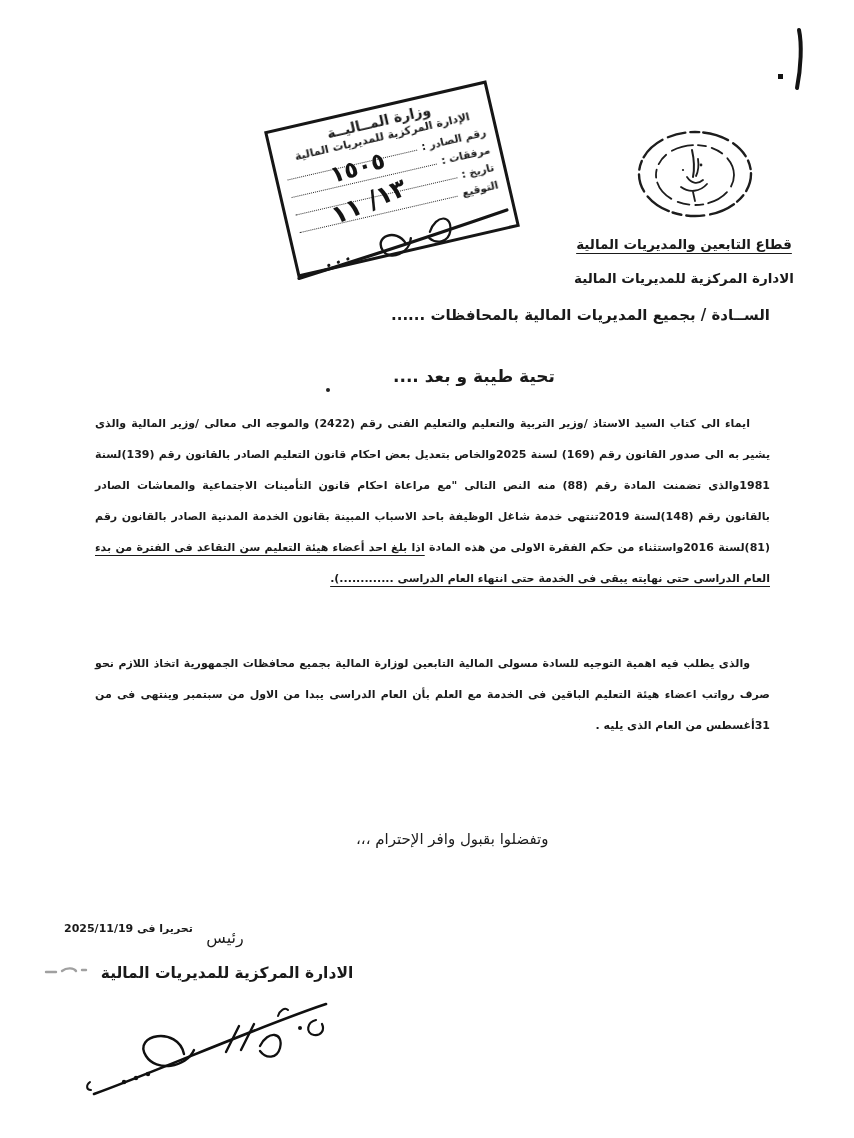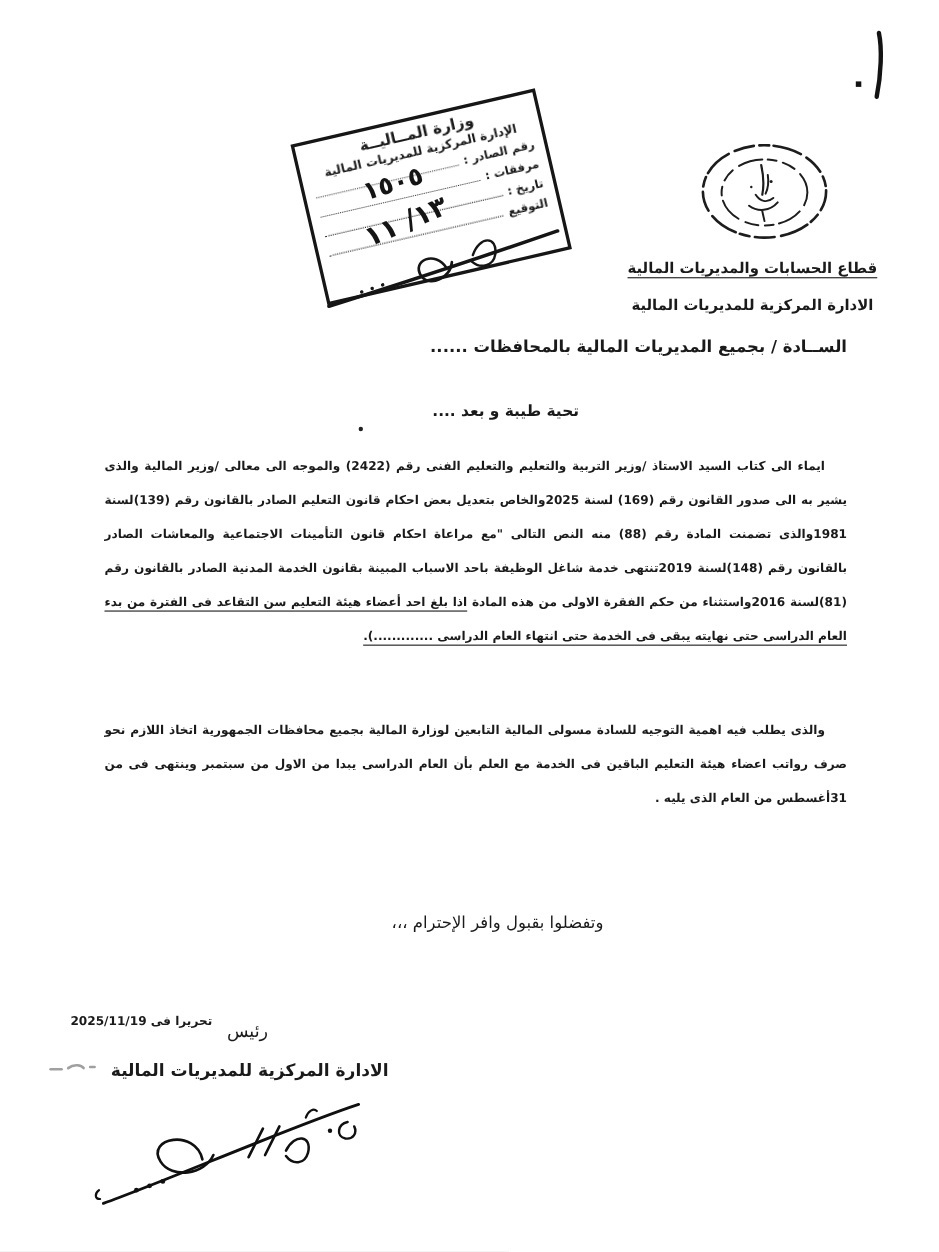--- a/index.html
+++ b/index.html
@@ -42,21 +42,21 @@
   .srow{display:flex;align-items:flex-end;font-size:10.5px;font-weight:700;margin-top:6px;filter:blur(.2px);}
   .slab{white-space:nowrap;}
   .sdots{flex:1;border-bottom:1.5px dotted #2a2a2a;margin:0 5px 3px 0;height:1px;}
   .hw{position:absolute;font-weight:700;color:#141414;white-space:nowrap;}
   .hw-num{left:52px;top:40px;font-size:23px;transform:rotate(-4deg);letter-spacing:6px;}
   .hw-date{left:44px;top:74px;font-size:25px;transform:rotate(-10deg);letter-spacing:3px;}
   .stamp-flourish{position:absolute;left:-10px;bottom:-18px;}
 
   
   .addressee{right:84px;top:306px;font-size:15px;font-weight:700;white-space:nowrap;filter:blur(.2px);}
-  .greeting{left:393px;top:366px;font-size:14px;font-weight:700;white-space:nowrap;}
+  .greeting{left:393px;top:366px;font-size:17px;font-weight:700;white-space:nowrap;}
   .para{
     right:84px;width:675px;
     margin:0;
     text-align:justify;
     font-size:11px;font-weight:700;
     line-height:31px;
     text-indent:20px;
     filter:blur(.15px);
   }
   .p1{top:408px;}
@@ -95,21 +95,21 @@
         <path d="M64,31 c1,7 0,13 -2,17" stroke-width="1.8"></path>
         <path d="M53,49 c4,6 10,8 16,3" stroke-width="1.8"></path>
         <path d="M47,59 c8,6 19,5 26,-3" stroke-width="1.8"></path>
         <path d="M59,64 l2,9" stroke-width="1.8"></path>
         <circle cx="67" cy="37" r="1.4" fill="#1d1d1d" stroke="none"></circle>
         <circle cx="49" cy="42" r="1.1" fill="#1d1d1d" stroke="none"></circle>
       </g>
     </svg>
   </div>
 
-  <div class="abs sector">قطاع الحسابات والمديريات المالية</div>
+  <div class="abs sector">قطاع التابعين والمديريات المالية</div>
   <div class="abs admin">الادارة المركزية للمديريات المالية</div>
 
   <div class="abs stamp">
     <div class="stamp-title">وزارة المــاليــة</div>
     <div class="stamp-subtitle">الإدارة المركزية للمديريات المالية</div>
 
     <div class="srow">
       <span class="slab">رقم الصادر :</span>
       <span class="sdots"></span>
     </div>

